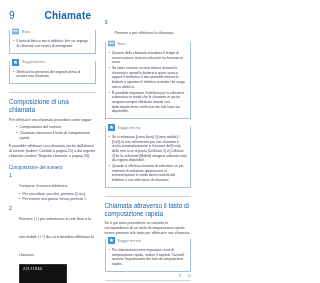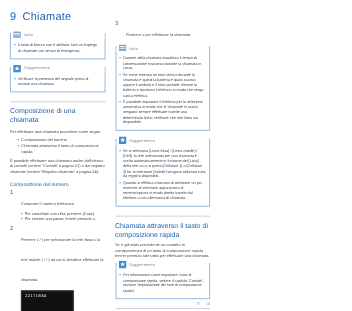--- a/index.html
+++ b/index.html
@@ -2,21 +2,21 @@
 <html><head>
 <meta charset="utf-8">
 <style>
   html,body{margin:0;padding:0;background:#ffffff;}
   body{width:200px;height:283px;overflow:hidden;font-family:"Liberation Sans",sans-serif;color:#2b2b2b;}
   .page{position:relative;width:200px;height:283px;box-sizing:border-box;padding:8px 9px 0 9px;}
   .cols{display:flex;gap:9px;height:258px;}
   .col{width:88px;}
   .chapter{display:flex;align-items:baseline;gap:6px;margin:2px 0 9px 0;}
   .chapter-num{font-size:10px;color:#1c63b0;font-weight:400;}
-  .chapter-title{font-size:10px;color:#1c63b0;font-weight:400;letter-spacing:.2px;}
+  .chapter-title{font-size:10px;color:#1c63b0;font-weight:700;letter-spacing:.2px;margin-left:24px;}
   .callout{border:1px solid #9fc0e0;margin-bottom:7px;}
   .callout-head{display:flex;align-items:center;gap:3px;background:#ffffff;padding:1px 2px;position:relative;top:-4px;margin-bottom:-3px;}
   .callout-head .lbl{font-size:3.4px;color:#6f7d8c;letter-spacing:.2px;}
   .ico{width:7px;height:7px;flex:0 0 auto;display:block;}
   .callout-body{padding:2px 3px 3px 3px;}
   .bl{display:flex;gap:2px;margin-bottom:1.5px;}
   .bl .dot{color:#1c63b0;font-size:4px;line-height:4.6px;flex:0 0 auto;}
   .bl .tx{font-size:3.4px;line-height:4.6px;color:#3c4652;}
   h2.sec{font-size:6.4px;color:#1c63b0;font-weight:400;line-height:7.6px;margin:8px 0 4px 0;border-top:1px solid #c9d8e6;padding-top:5px;}
   h3.sub{font-size:4.6px;color:#1c63b0;font-weight:400;margin:6px 0 3px 0;}

